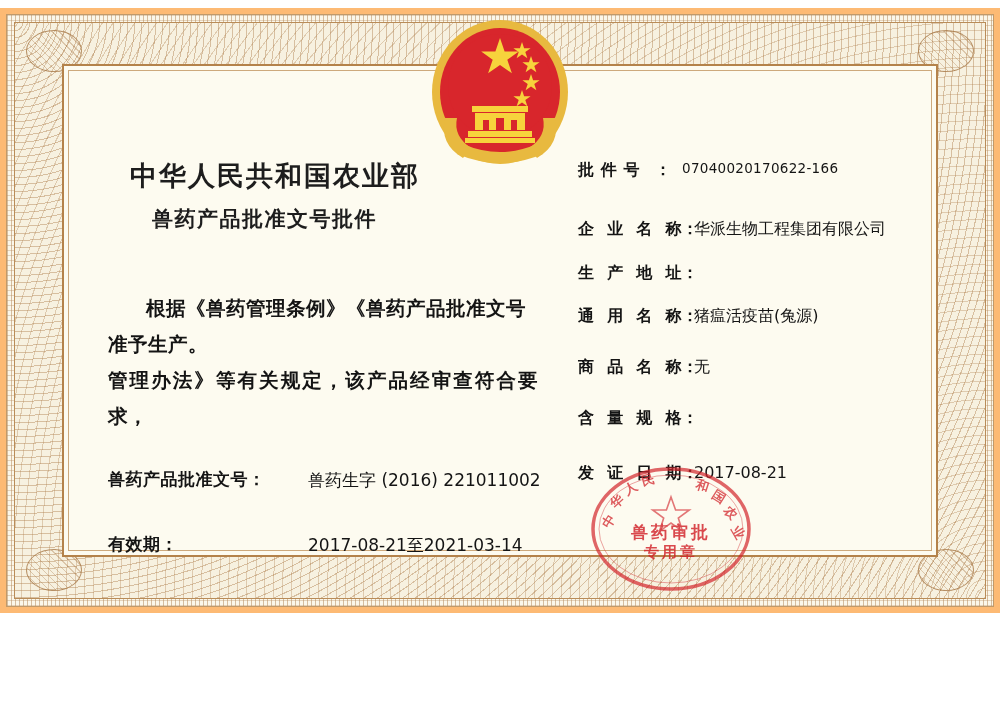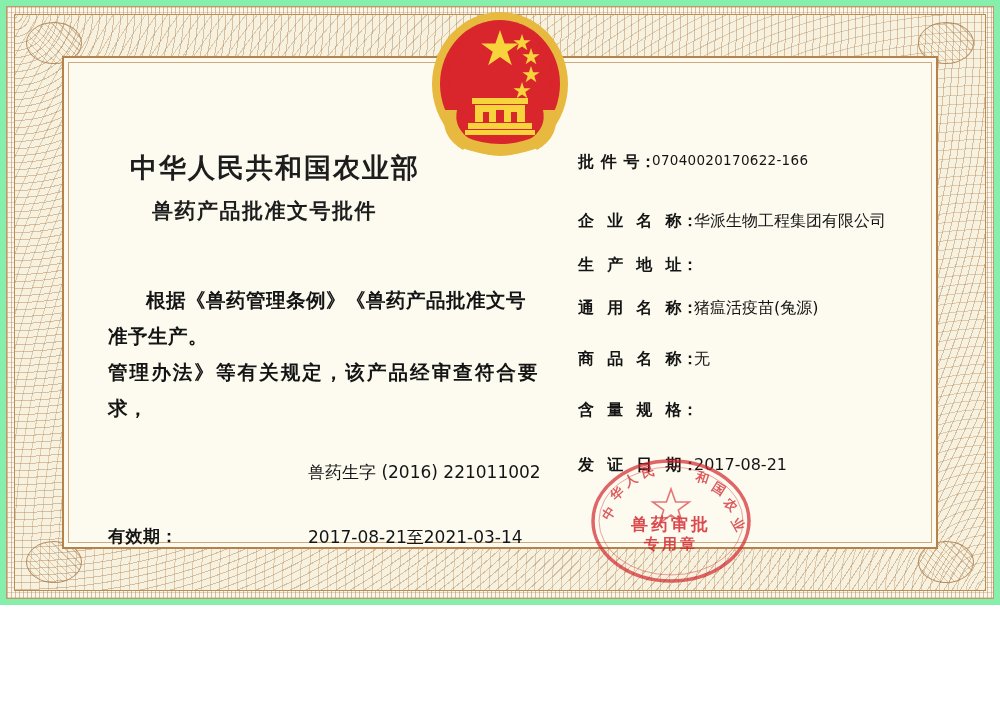--- a/index.html
+++ b/index.html
@@ -11,22 +11,23 @@
     width: 1000px;
     height: 710px;
     font-family: "DejaVu Sans", "Liberation Sans", sans-serif;
     overflow: hidden;
   }
 
   #certificate {
     position: relative;
     width: 1000px;
     height: 605px;
-    background: #86efac;
+    background: #fdba74;
     box-sizing: border-box;
+    margin-top: 8px;
   }
 
   
   .border-outer {
     position: absolute;
     left: 6px; top: 6px; right: 6px; bottom: 6px;
     border: 1px solid #c09a6b;
     background:
       repeating-linear-gradient(90deg,
         rgba(183,141,96,0.55) 0px,
@@ -196,21 +197,21 @@
     width: 12px;
     flex: none;
     font-weight: bold;
     text-align: center;
   }
   .rrow .r-value {
     flex: 1;
     font-weight: normal;
     word-break: break-all;
   }
-  .rrow.batch { margin-bottom: 34px; }
+  .rrow.batch { margin-bottom: 34px; gap: 15px; }
   .rrow.batch .r-label { width: 62px; }
   .rrow.batch .r-value { font-size: 13.5px; letter-spacing: 0.3px; }
   .rrow.spec { margin-bottom: 30px; }
   .rrow.spec .r-value { font-size: 14.5px; line-height: 1.6; }
   .rrow.gap-top { margin-top: 26px; }
 
   
   .seal {
     position: absolute;
     left: 585px;
@@ -295,20 +296,21 @@
       <div class="title-main">中华人民共和国农业部</div>
       <div class="title-sub">兽药产品批准文号批件</div>
 
       <div class="body-text">
         <div class="indent">根据《兽药管理条例》《兽药产品批准文号</div>
         <div>准予生产。</div>
         <div>管理办法》等有关规定，该产品经审查符合要求，</div>
       </div>
 
       <div class="left-field lf-approval">
+        <span class="lf-label">兽药产品批准文号：</span>
         <span class="lf-value">兽药生字 (2016) 221011002</span>
       </div>
 
       <div class="left-field lf-validity">
         <span class="lf-label">有效期：</span>
         <span class="lf-value">2017-08-21至2021-03-14</span>
       </div>
     </div>
 
     <div class="col-right">

